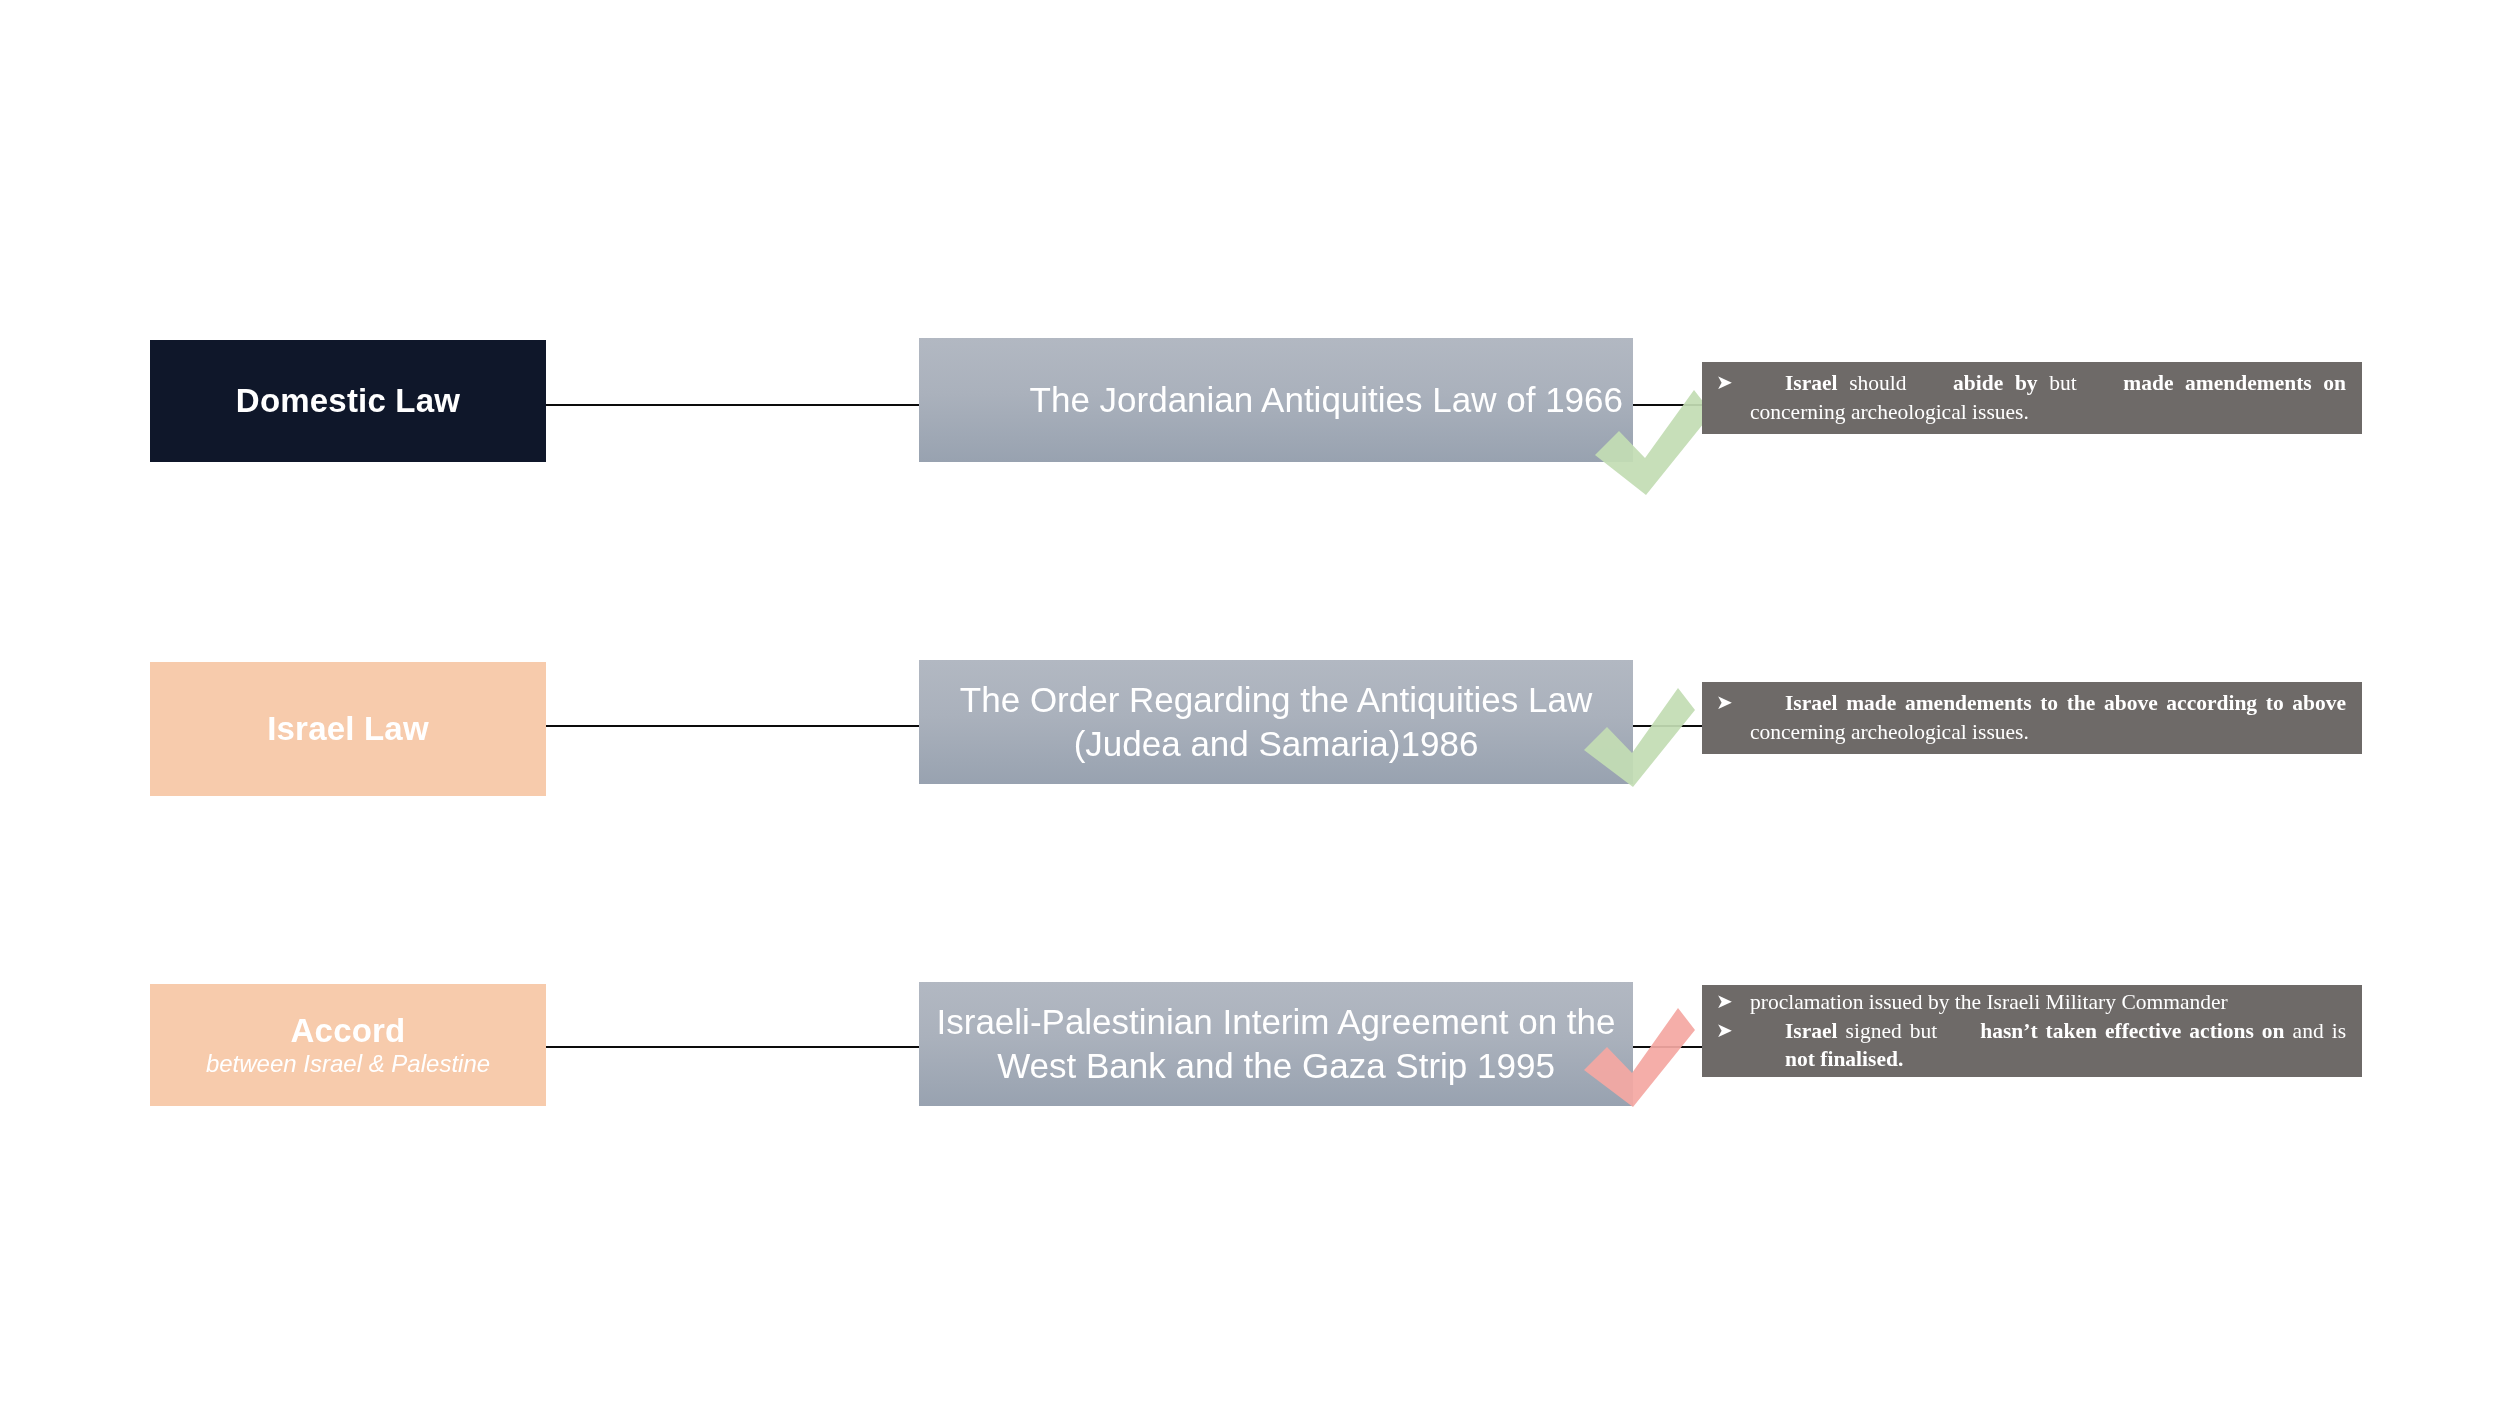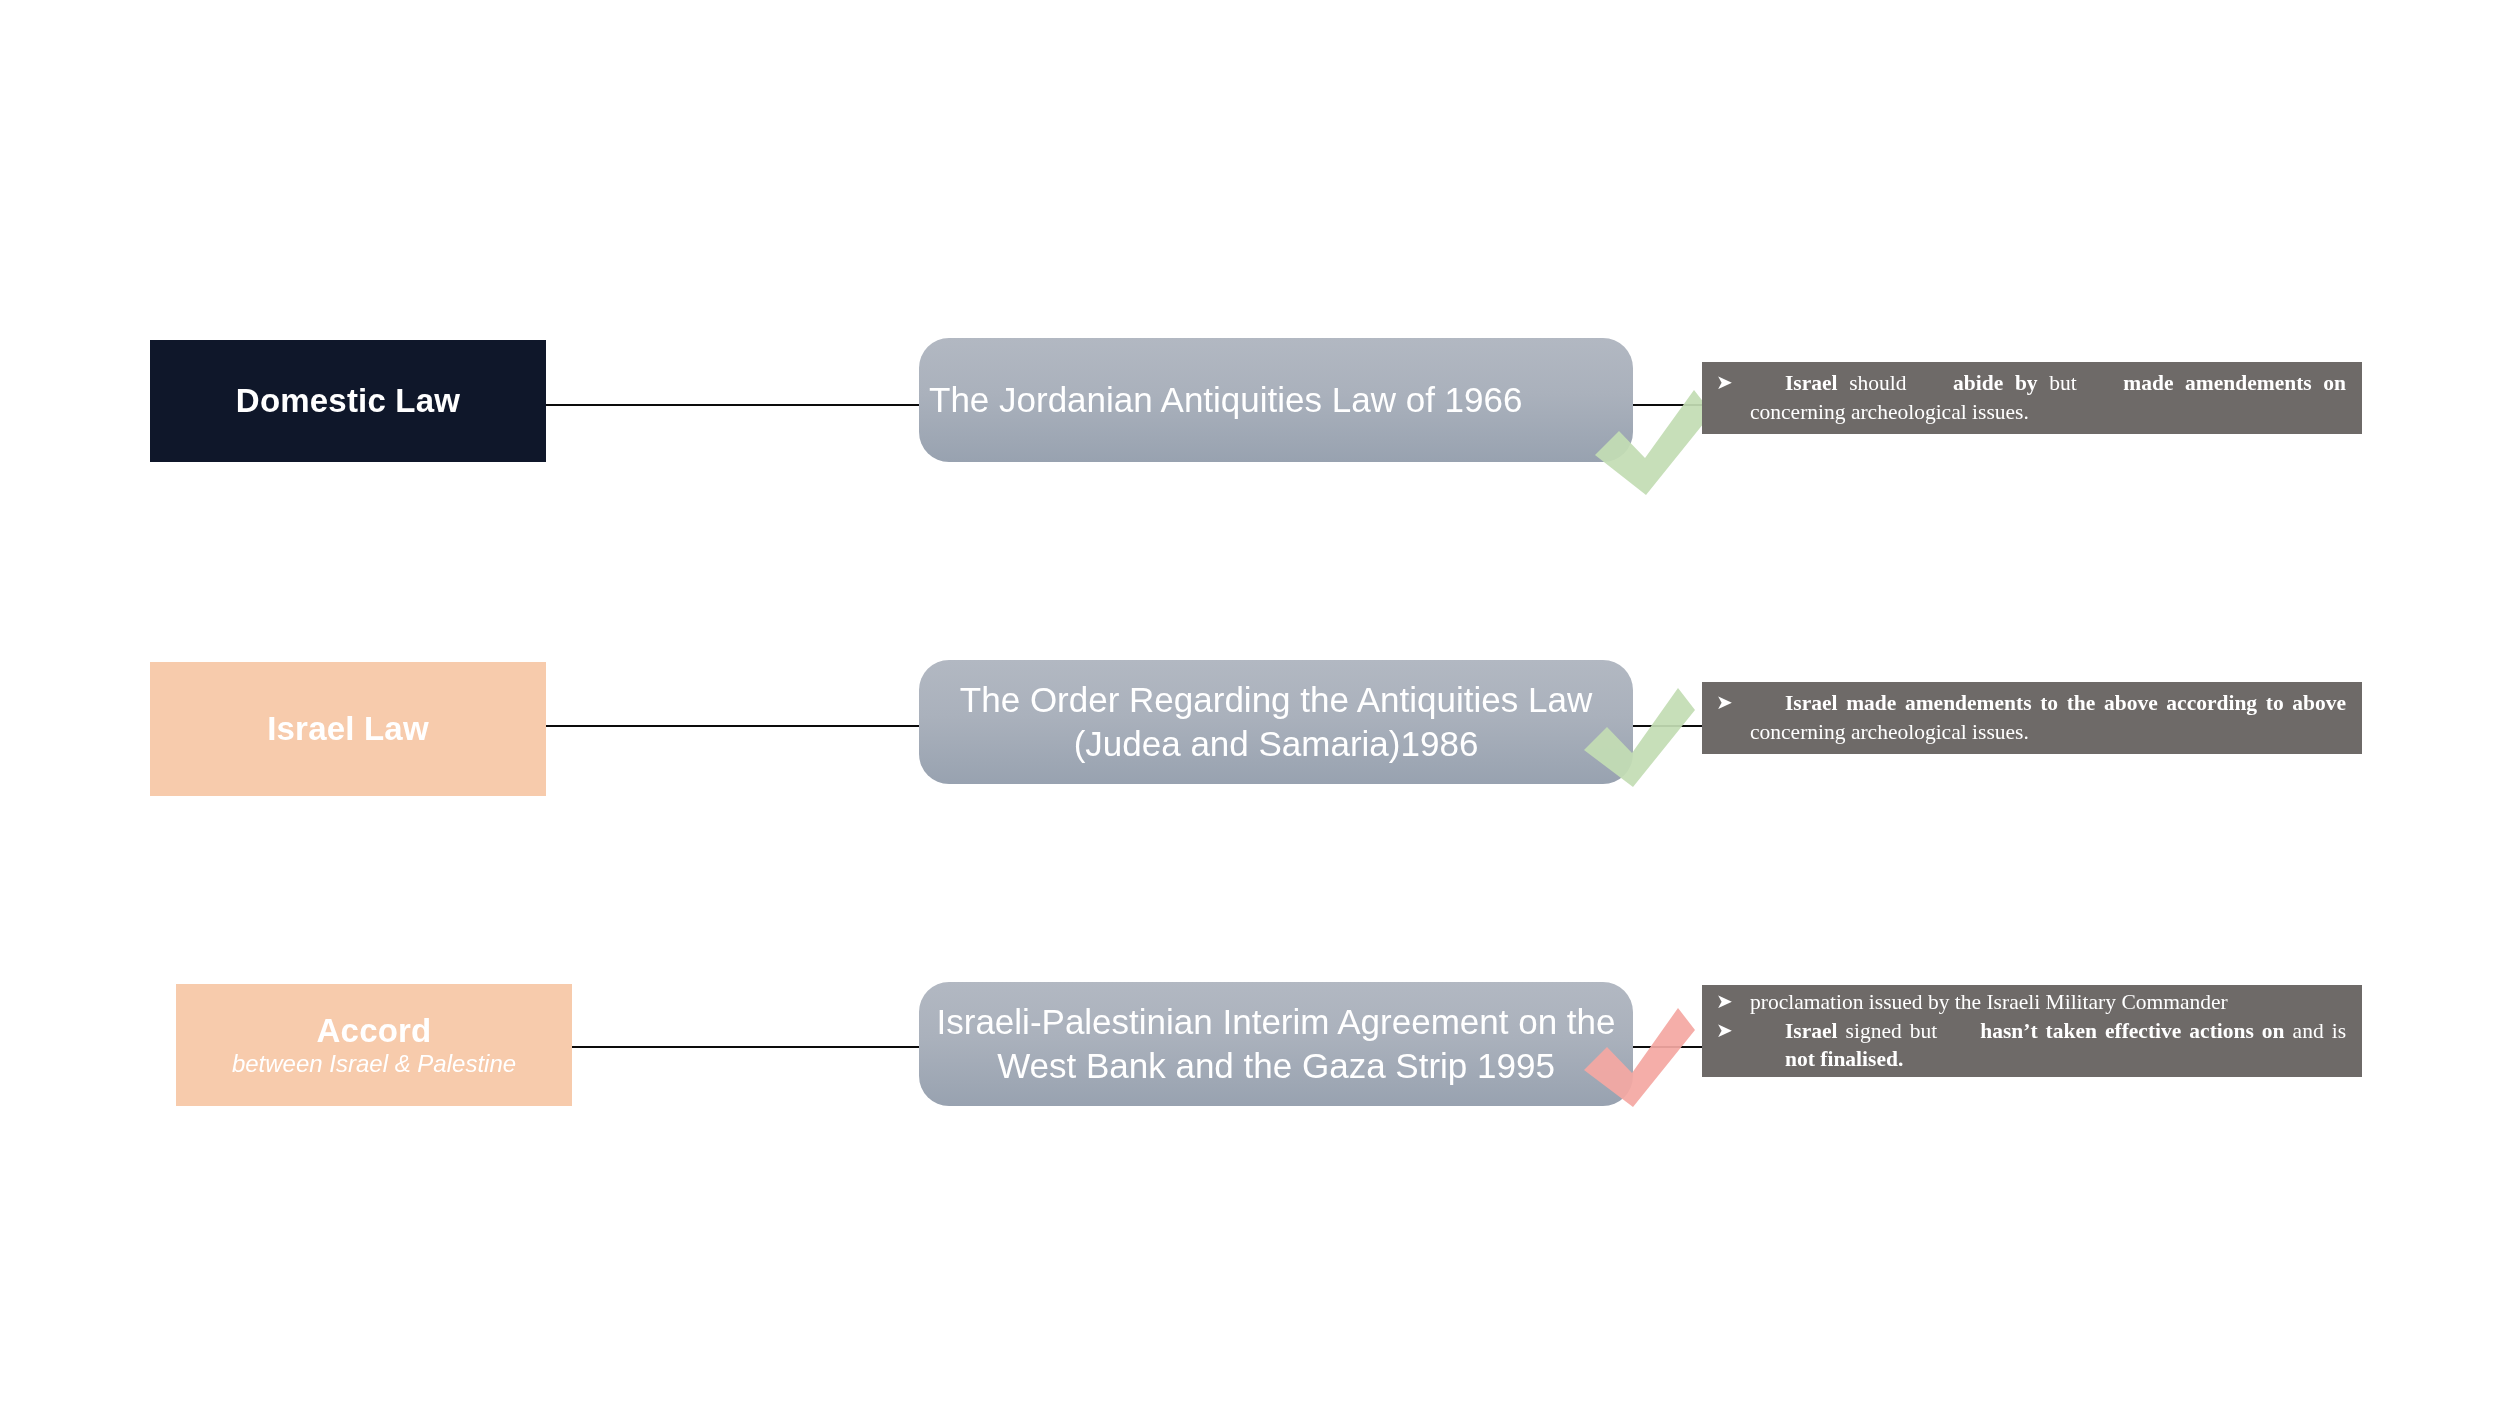--- a/index.html
+++ b/index.html
@@ -47,26 +47,25 @@
     line-height: 1.15;
     white-space: nowrap;
     font-style: italic;
   }
 
   
   .doc-box {
     position: absolute;
     display: flex;
     align-items: center;
-    justify-content: flex-start;
+    justify-content: flex-end;
     text-align: center;
     color: #ffffff;
     box-sizing: border-box;
     background: linear-gradient(to bottom, #b2b8c2 0%, #aab1bc 45%, #98a2b0 100%);
-    border-radius: 30px;
   }
   .doc-box .doc-text {
     font-size: 35px;
     line-height: 1.27;
     padding: 0 10px;
   }
 
   
   .note-box {
     position: absolute;
@@ -163,21 +162,21 @@
   <div class="note-box" style="left:1702px; top:682px; width:660px; height:72px;">
     <div class="note-line">
       <span class="note-bullet">➤</span>
       <span class="note-text"><b>Israel made amendements to the above according to above</b><span> concerning archeological issues.</span></span>
     </div>
   </div>
 
   <div class="connector" style="left:546px; top:1046px; width:376px;"></div>
   <div class="connector" style="left:1632px; top:1046px; width:85px;"></div>
 
-  <div class="cat-box" style="left:150px; top:984px; width:396px; height:122px; background:#f7cbac;margin-left:26px;">
+  <div class="cat-box" style="left:150px; top:984px; width:396px; height:122px; background:#f7cbac;">
     <div class="cat-title">Accord</div>
     <div class="cat-sub">between Israel &amp; Palestine</div>
   </div>
 
   <div class="doc-box" style="left:919px; top:982px; width:714px; height:124px;">
     <div class="doc-text">Israeli-Palestinian Interim Agreement on the West Bank and the Gaza Strip 1995</div>
   </div>
 
   <div class="mark" style="left:1576px; top:996px; width:120px; height:112px;">
     <svg viewBox="0 0 120 112" xmlns="http://www.w3.org/2000/svg" aria-hidden="true">

